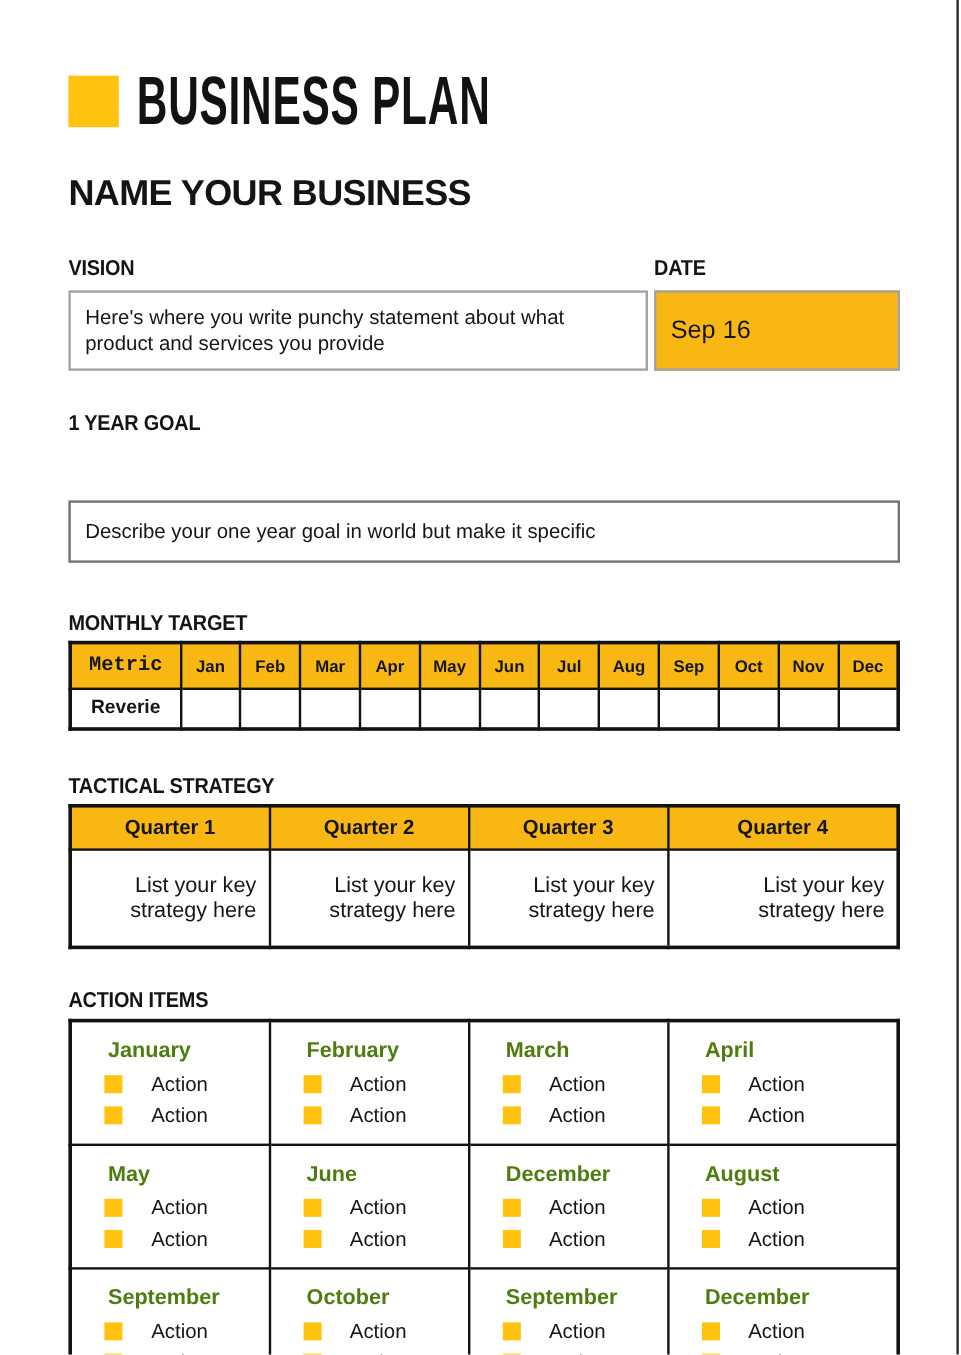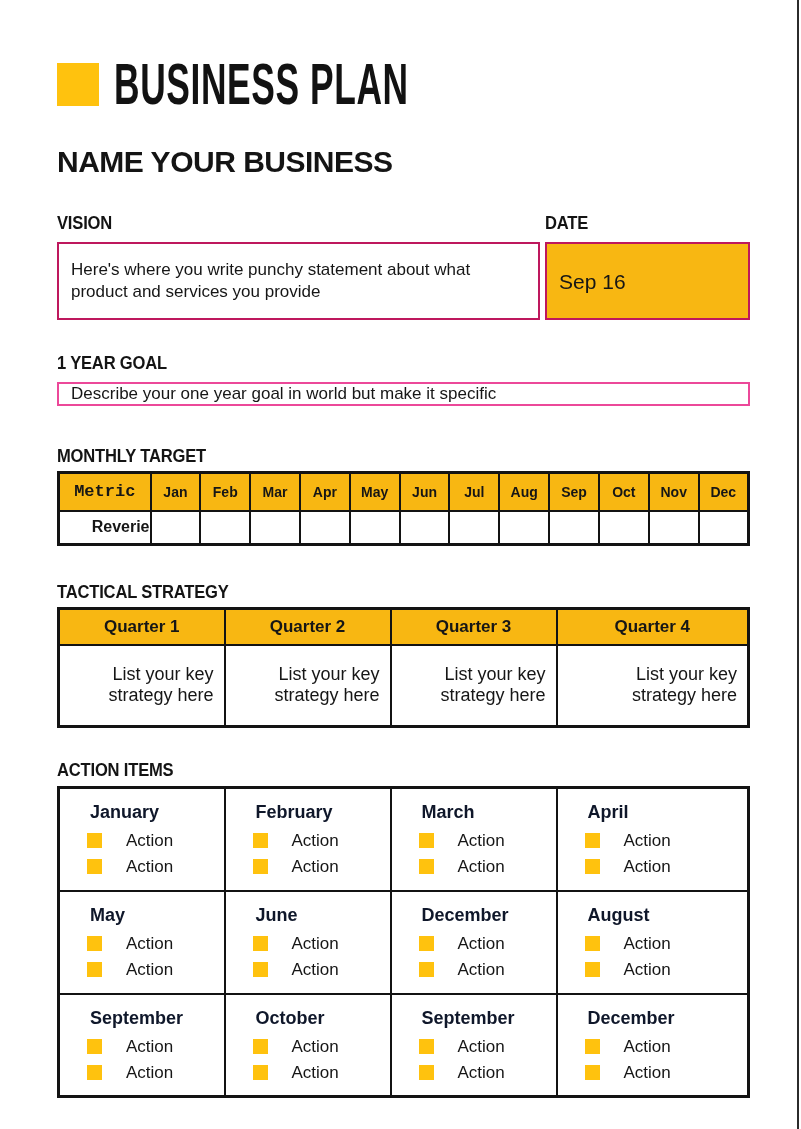--- a/index.html
+++ b/index.html
@@ -76,44 +76,45 @@
   
   .vision-row {
     margin-top: 34px;
     display: flex;
     gap: 5px;
   }
   .vision-col { flex: 1 1 auto; }
   .date-col { flex: 0 0 205px; }
   .vision-row .sec-label { margin-bottom: 8px; }
   .field-box {
-    border: 2px solid #be185d;
-    height: 78px;
+    border: 2px solid #a3a3a3;
+    height: 67px;
     display: flex;
     align-items: center;
     padding: 4px 12px;
     font-size: 17px;
     line-height: 22px;
   }
   .date-box {
     background: #F8B712;
     font-size: 21px;
     line-height: 1;
   }
 
   
   .goal-section { margin-top: 33px; }
   .goal-section .sec-label { margin-bottom: 8px; }
   .goal-box {
-    border: 2px solid #ec4899;
-    height: 24px;
+    border: 2px solid #737373;
+    height: 52px;
     display: flex;
     align-items: center;
     padding: 2px 12px;
     font-size: 17px;
+    margin-top: 46px;
   }
 
   
   table {
     border-collapse: collapse;
     width: 693px;
     table-layout: fixed;
   }
   th, td { border: 2px solid #131313; }
   table { border: 3px solid #131313; }
@@ -127,21 +128,21 @@
     font-size: 14px;
     font-weight: 700;
     text-align: center;
     color: #161616;
   }
   .monthly-table th.metric-head { font-size: 17px; font-family: Liberation Mono, monospace; }
   .monthly-table td { height: 34px; }
   .monthly-table td.metric-name {
     font-weight: 700;
     font-size: 16px;
-    text-align: right;
+    text-align: center;
     border-radius: 13px;
   }
 
   
   .tactical-section { margin-top: 36px; }
   .tactical-section .sec-label { margin-bottom: 4px; }
   .tactical-table th {
     background: #F8B712;
     height: 36px;
     font-size: 17px;
@@ -164,21 +165,21 @@
   .actions-table td {
     height: 103px;
     vertical-align: top;
     padding: 13px 8px 8px 27px;
   }
   .action-month {
     font-size: 18px;
     font-weight: 700;
     margin-left: 3px;
     margin-bottom: 7px;
-    color: #0f172a;
+    color: #4d7c0f;
   }
   .action-row {
     display: flex;
     align-items: center;
     gap: 24px;
     margin-top: 9px;
     cursor: default;
   }
   .action-check {
     width: 15px;

